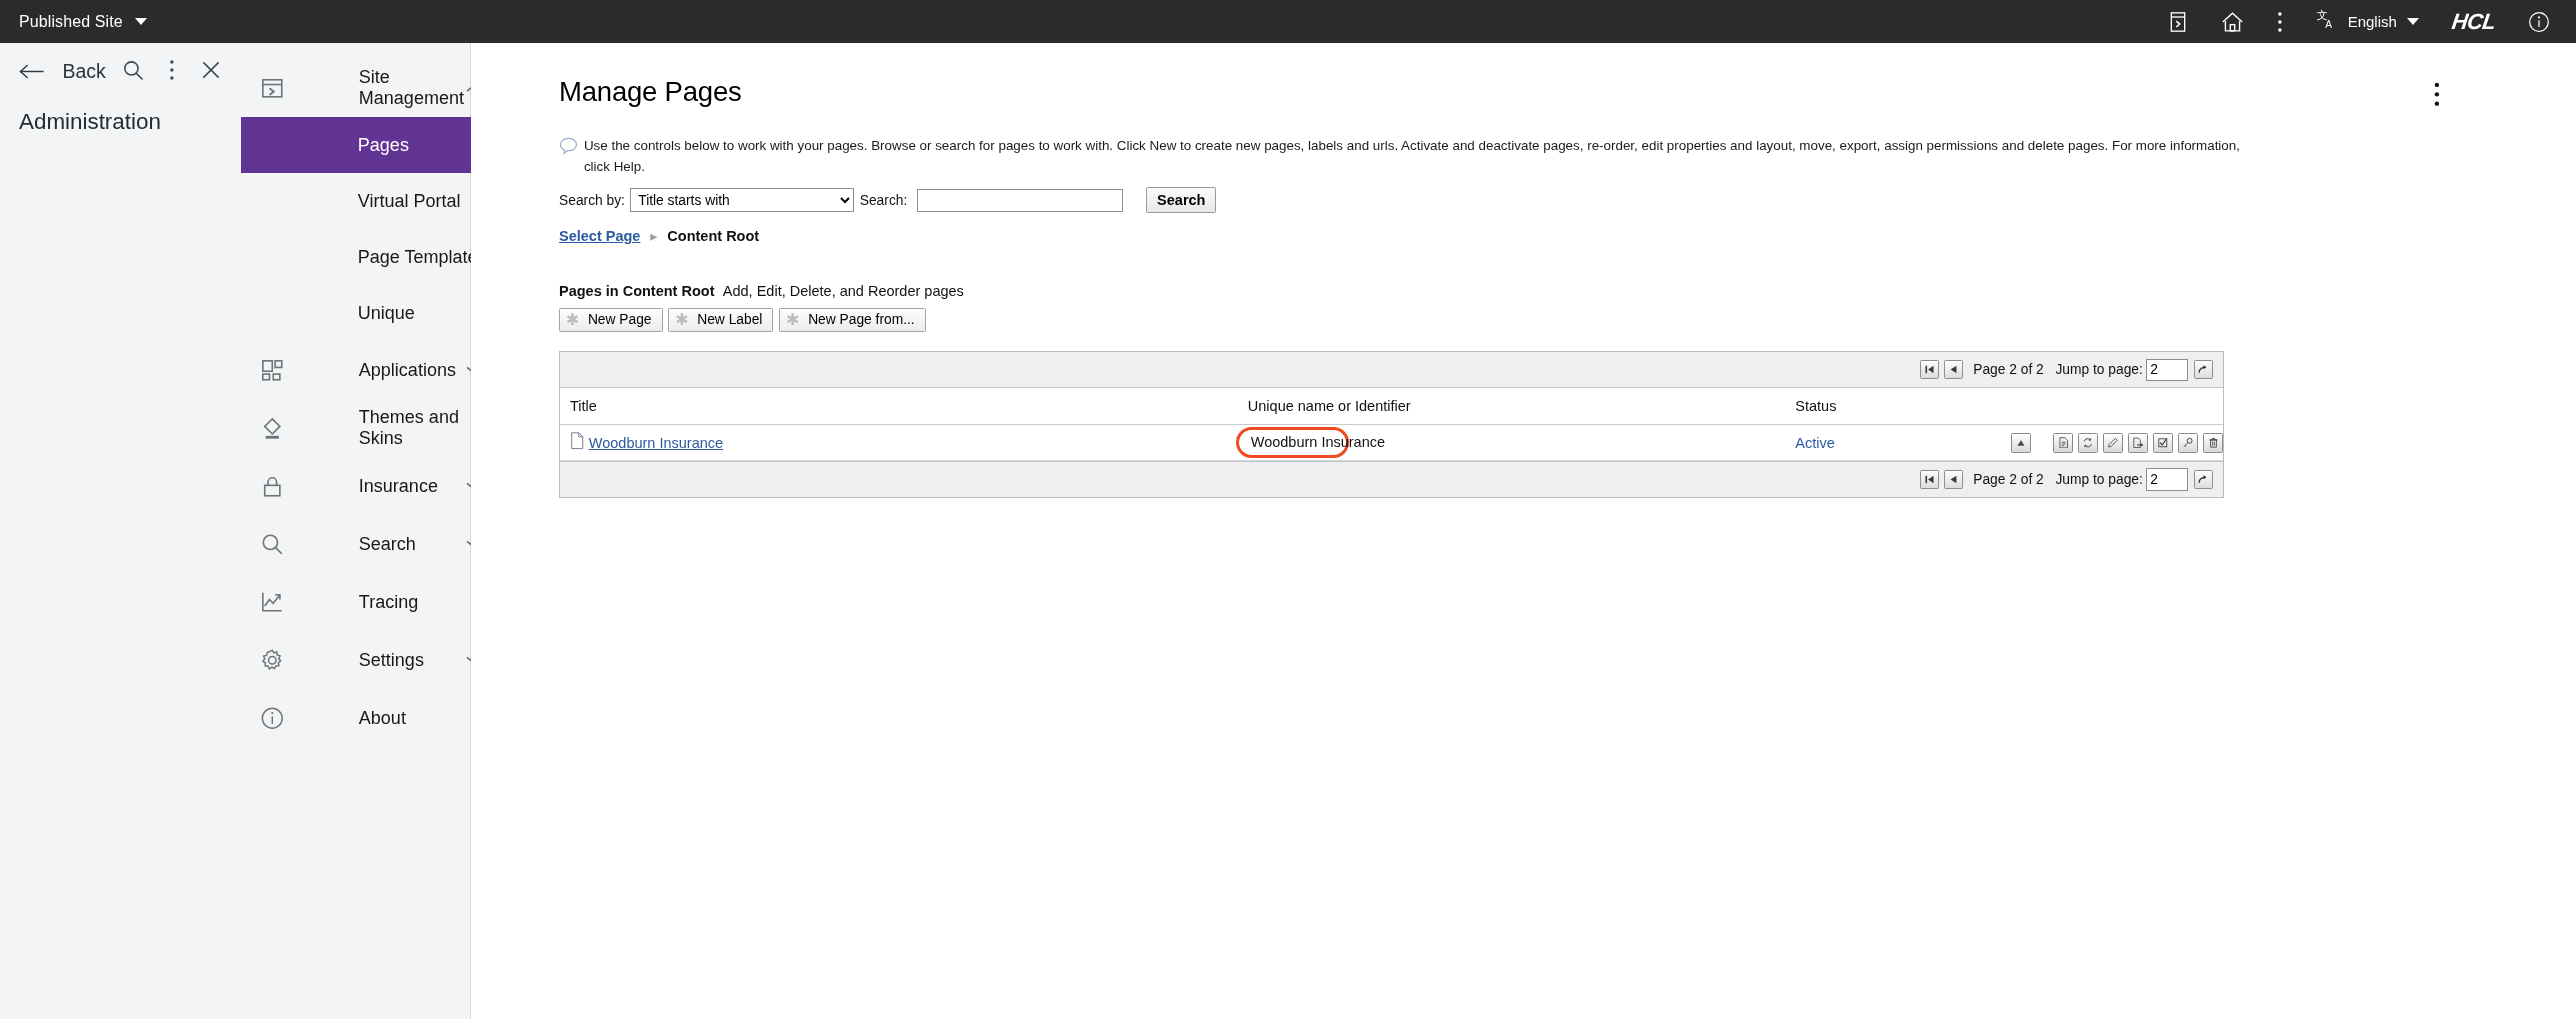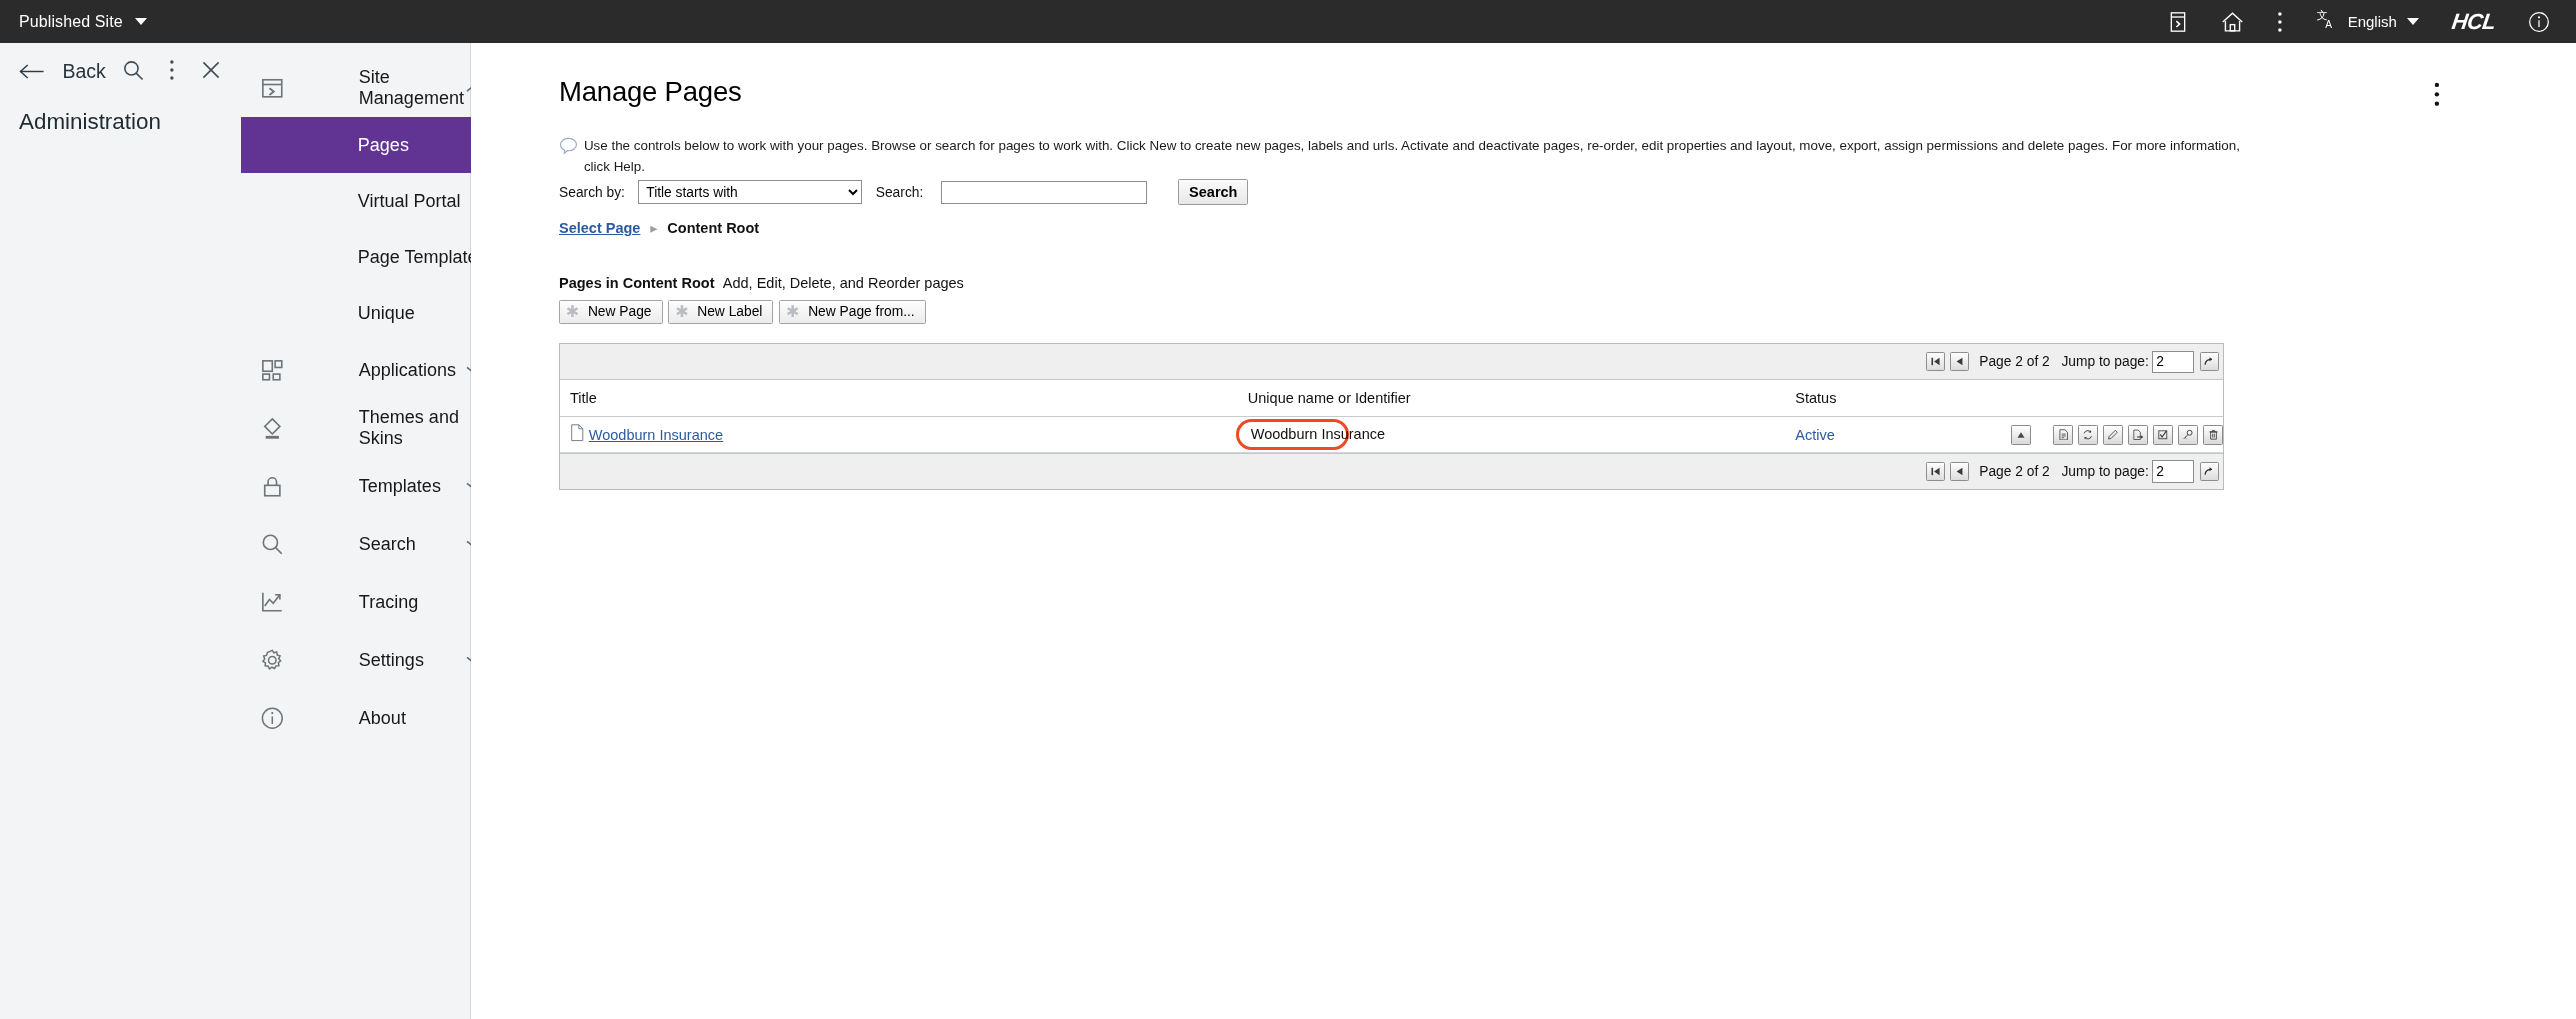--- a/index.html
+++ b/index.html
@@ -76,21 +76,21 @@
   .main-head { display:flex; align-items:flex-start; }
   .page-title { font-size: 27.5px; color:#000; font-weight: normal; margin:0; letter-spacing:-0.2px; }
   .kebab-main { margin-left:auto; margin-right: 93px; margin-top: 5.8px; cursor:pointer; }
 
   .desc-block { margin-top: 27.5px; display:flex; align-items:flex-start; }
   .help-bubble { flex:0 0 22px; margin-top: 1.4px; }
   .desc-text {
     font-size: 13.4px; color:#1b1b1b; line-height: 1.55; max-width: 1658px; margin-left: 2.9px;
   }
 
-  .search-row { margin-top: 2px; display:flex; align-items:center; gap: 12px; font-size:13.8px; }
+  .search-row { margin-top: 10px; display:flex; align-items:center; gap: 4px; font-size:13.8px; }
   .lbl { font-size: 13.8px; color:#111; }
   select.sb-select {
     font-family:"Liberation Sans", sans-serif; font-size: 13.8px;
     height: 24px; width: 224px; margin:0 1.4px 0 1.4px;
     border:0.7px solid #8d8d8d; background:#fff; padding: 0 2.9px;
   }
   input.txt {
     font-family:"Liberation Sans", sans-serif; font-size: 13.8px;
     height: 22.4px; border:0.7px solid #8d8d8d; background:#fff; padding:0 3.6px;
   }
@@ -120,21 +120,21 @@
     font-size: 13.8px; color:#000; cursor:pointer;
     font-family:"Liberation Sans", sans-serif;
   }
   .star { color:#b9bcc0; font-size: 16px; line-height:1; }
 
   
   .tbl-wrap { margin-top: 19px; width: 1665px; border:0.7px solid #b9bcbf; background:#fff; }
   .pagebar {
     background:#efefef; border-bottom:0.7px solid #c4c7ca;
     height: 36px; display:flex; align-items:center; justify-content:flex-end;
-    padding-right: 4px; gap: 0; font-size: 13.8px; color:#111;
+    padding-right: 10px; gap: 0; font-size: 13.8px; color:#111;
   }
   .pagebar.bottom { border-bottom:none; border-top:0.7px solid #c4c7ca; }
   .pg-btn {
     width:19.5px; height:19.5px; margin-right:4.3px;
     background: linear-gradient(#fefefe,#dcdcdc);
     border:0.7px solid #8e8e8e; border-radius:1.4px;
     display:flex;align-items:center;justify-content:center; cursor:pointer;
   }
   .pg-text { margin: 0 11.6px 0 5.8px; font-size:13.8px; }
   .pg-jump-label { font-size:13.8px; margin-right:2.9px; }
@@ -328,21 +328,21 @@
         </span>
       </div>
 
       <div class="nav-row">
         <span class="nav-icon">
           <svg width="24.6" height="24.6" viewBox="0 0 26 26" fill="none" stroke="#6e7478" stroke-width="1.7">
             <rect x="5" y="12" width="16" height="11"></rect>
             <path d="M8.5 12 V8.5 a4.5 4.5 0 0 1 9 0 V12"></path>
           </svg>
         </span>
-        <span class="nav-label">Templates</span>
+        <span class="nav-label">Insurance</span>
         <span class="nav-chevron">
           <svg width="22" height="14.5" viewBox="0 0 30 20" fill="none" stroke="#5c666e" stroke-width="2">
             <polyline points="4,6 15,15 26,6"></polyline>
           </svg>
         </span>
       </div>
 
       <div class="nav-row">
         <span class="nav-icon">
           <svg width="24.6" height="24.6" viewBox="0 0 26 26" fill="none" stroke="#6e7478" stroke-width="1.7">

